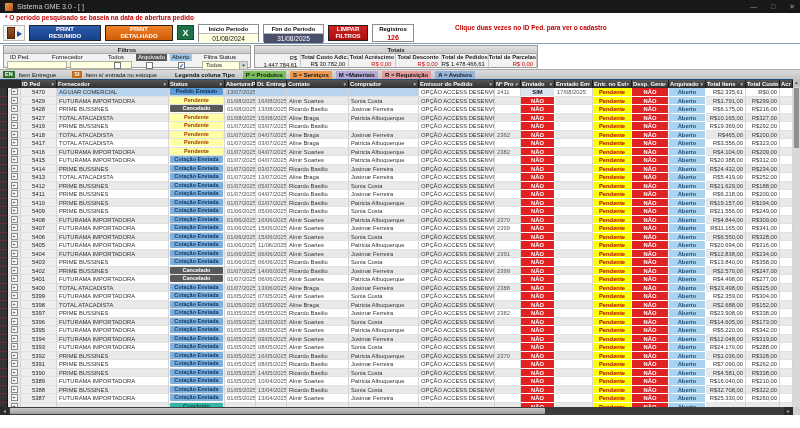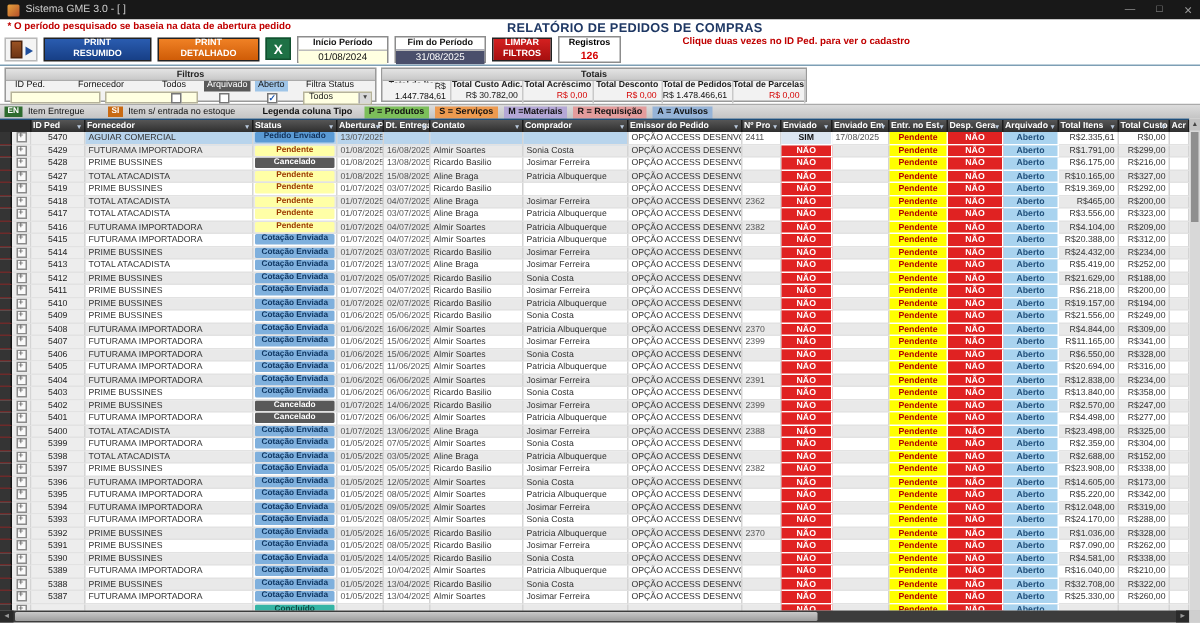--- a/index.html
+++ b/index.html
@@ -145,21 +145,20 @@
   <span>Sistema GME 3.0 - [ ]</span>
   <div class="win-controls">
     <span>—</span>
     <span>□</span>
     <span>✕</span>
   </div>
 </div>
 
 <div class="noterow">
   <span class="note">* O período pesquisado se baseia na data de abertura pedido</span>
-  <span class="report-title">RELATÓRIO DE PEDIDOS DE COMPRAS</span>
 </div>
 
 <div class="toolbar">
   <div class="door">
     <div class="panel"></div>
       <div class="arrow"></div>
   </div>
   <div class="tbtn btn-blue">PRINT
 RESUMIDO</div>
   <div class="tbtn btn-orange">PRINT

